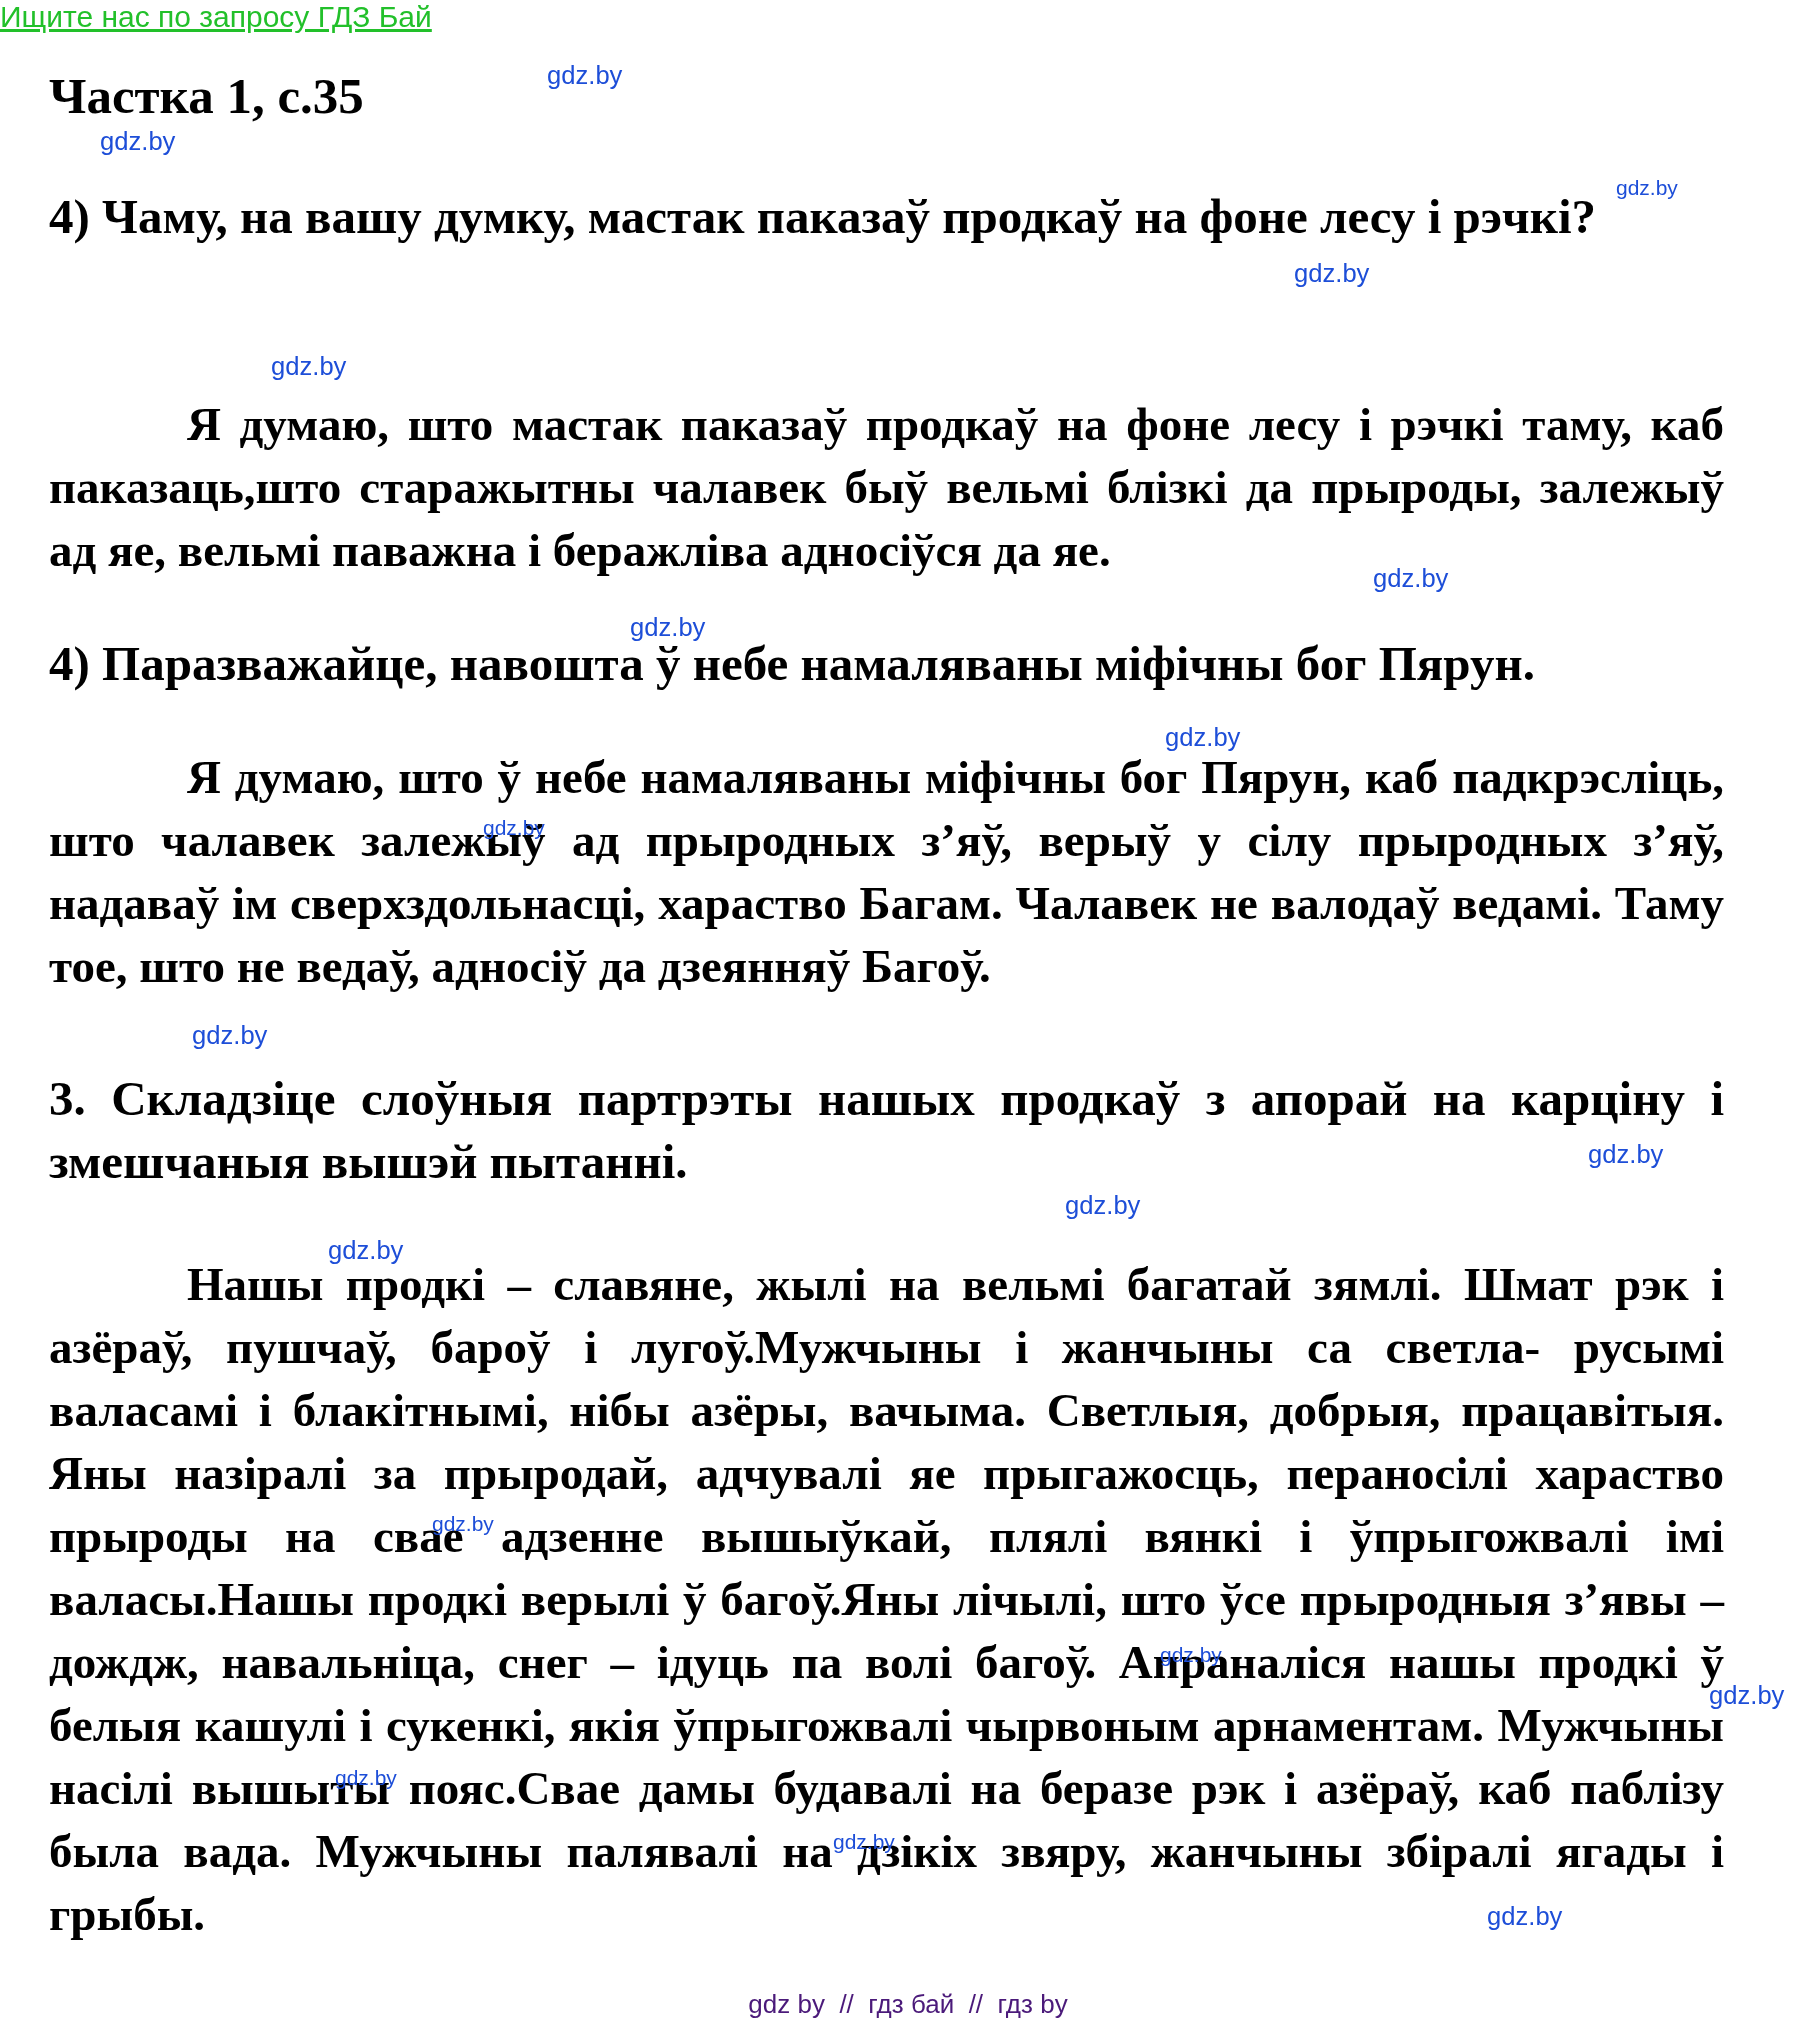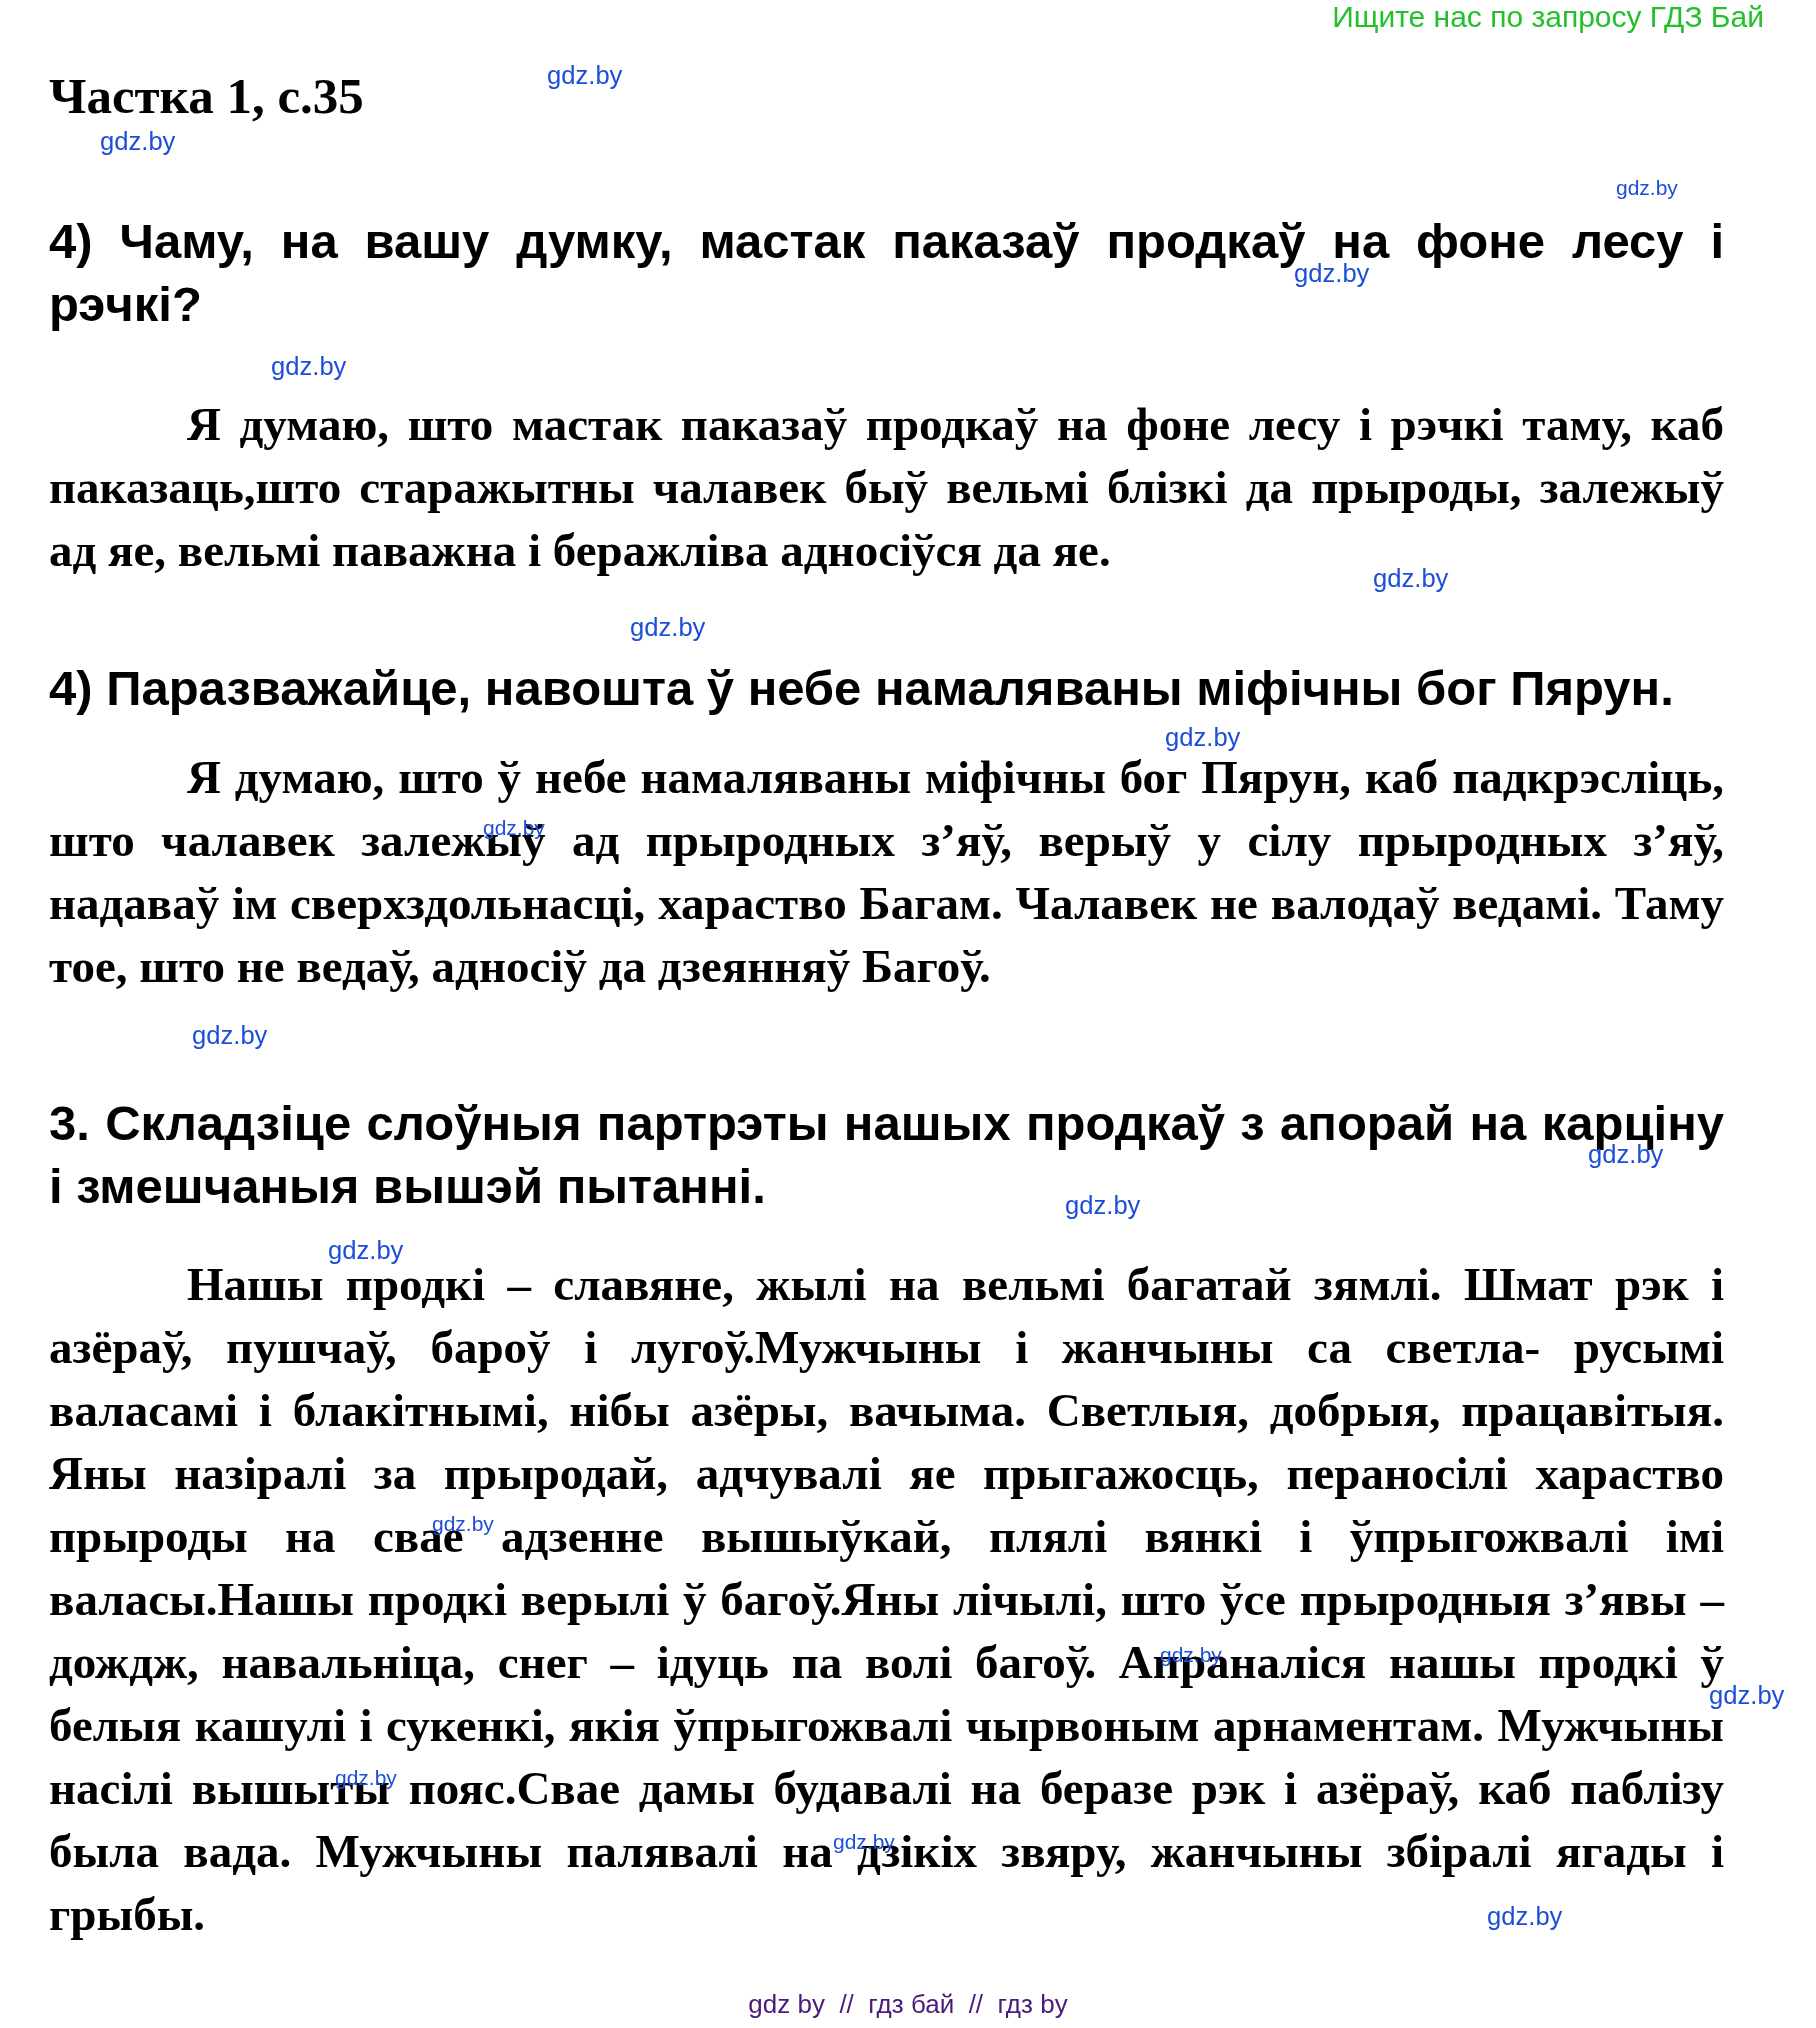--- a/index.html
+++ b/index.html
@@ -1,37 +1,36 @@
 <!DOCTYPE html>
 <html style="font-size:15px"><head>
 <meta charset="utf-8">
 <style>
   html, body { margin: 0; padding: 0; background: #ffffff; }
   body { width: 1816px; height: 2029px; position: relative; overflow: hidden; }
   .top-banner {
     position: absolute; left: 0; width: 1764px; top: 0; height: 38px;
-    text-align: right; font-family: "Liberation Sans", sans-serif;
-    font-size: 30px; line-height: 34px; color: #22c02a;
+    text-align: left; font-family: "Liberation Sans", sans-serif;
+    font-size: 30px; line-height: 34px; color: #22c02a; text-decoration: underline;
   }
   .footer {
     position: absolute; left: 0; width: 1816px; top: 1985px; height: 42px;
     text-align: center; font-family: "Liberation Sans", sans-serif;
     font-size: 26px; line-height: 38px; color: #4b1a7a; white-space: pre;
   }
   .page-title {
     position: absolute; left: 49px; top: 68px; margin: 0;
     font-family: "Liberation Serif", serif; font-weight: bold;
     font-size: 51px; line-height: 57px; color: #000; text-align: right;
   }
   .block { position: absolute; left: 49px; width: 1675px; margin: 0; color: #000; }
   .q {
-    font-family: Liberation Sans, sans-serif; font-weight: bold;
+    font-family: Liberation Serif, serif; font-weight: bold;
     font-size: 49px; line-height: 63px; text-align: justify;
     text-align-last: left;
-    margin-top: 25px;
   }
   .a {
     font-family: "Liberation Serif", serif; font-weight: bold;
     font-size: 47px; line-height: 63px; text-align: justify;
     text-indent: 138px;
   }
   .wm {
     position: absolute; font-family: Liberation Sans, sans-serif;
     font-size: 25.6px; line-height: 28px; color: #1d4ed8; white-space: nowrap;
   }

